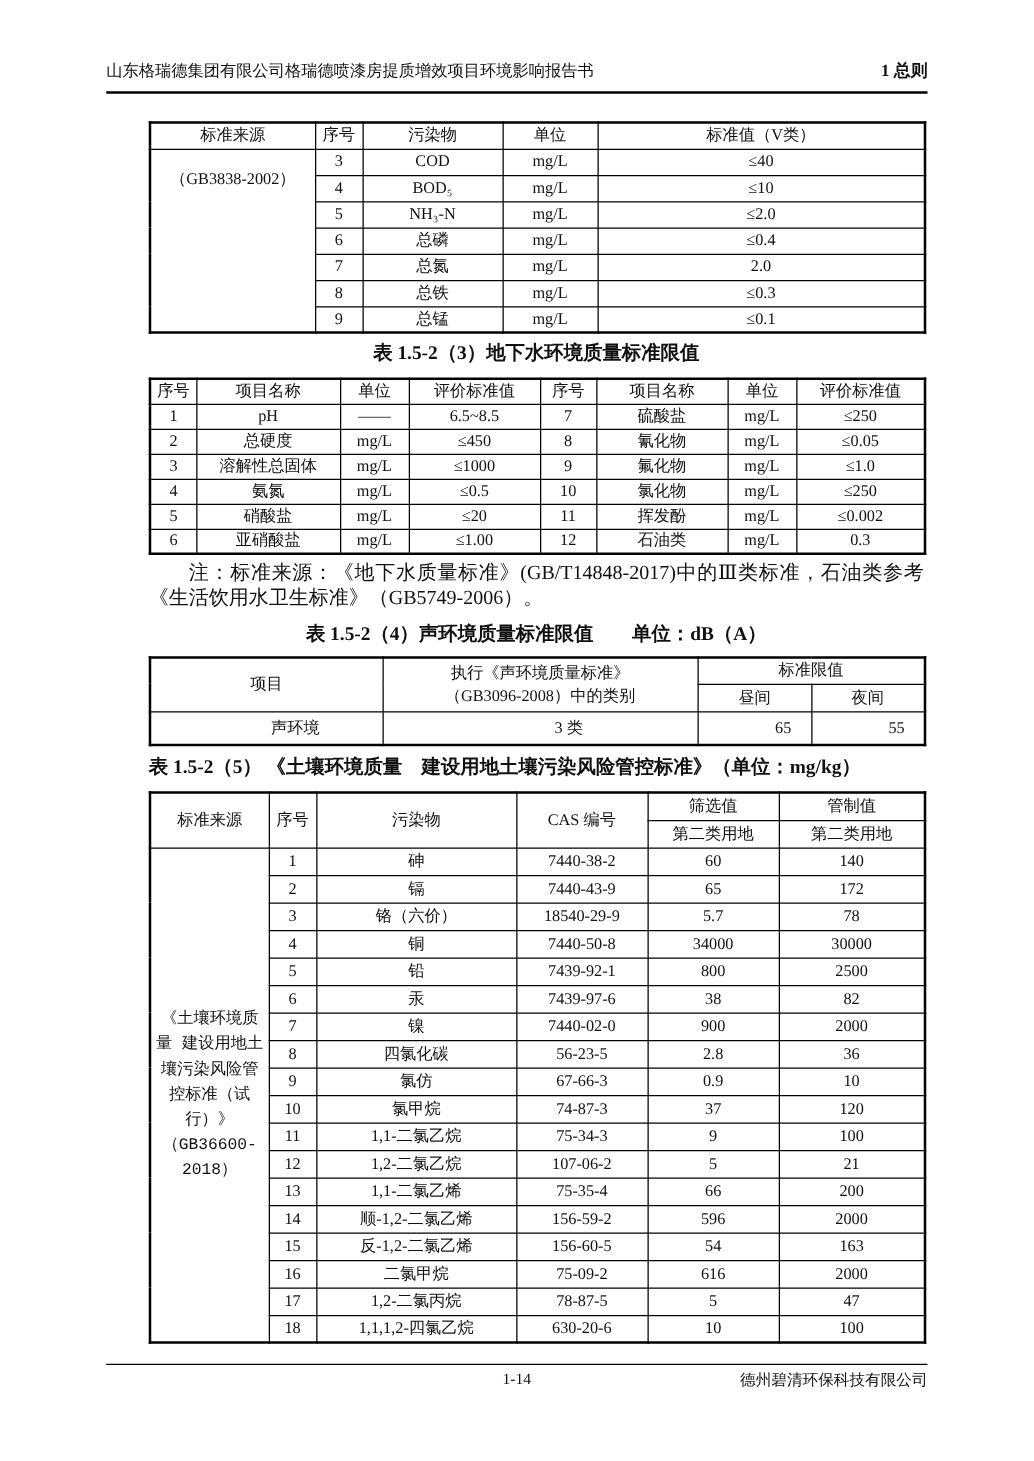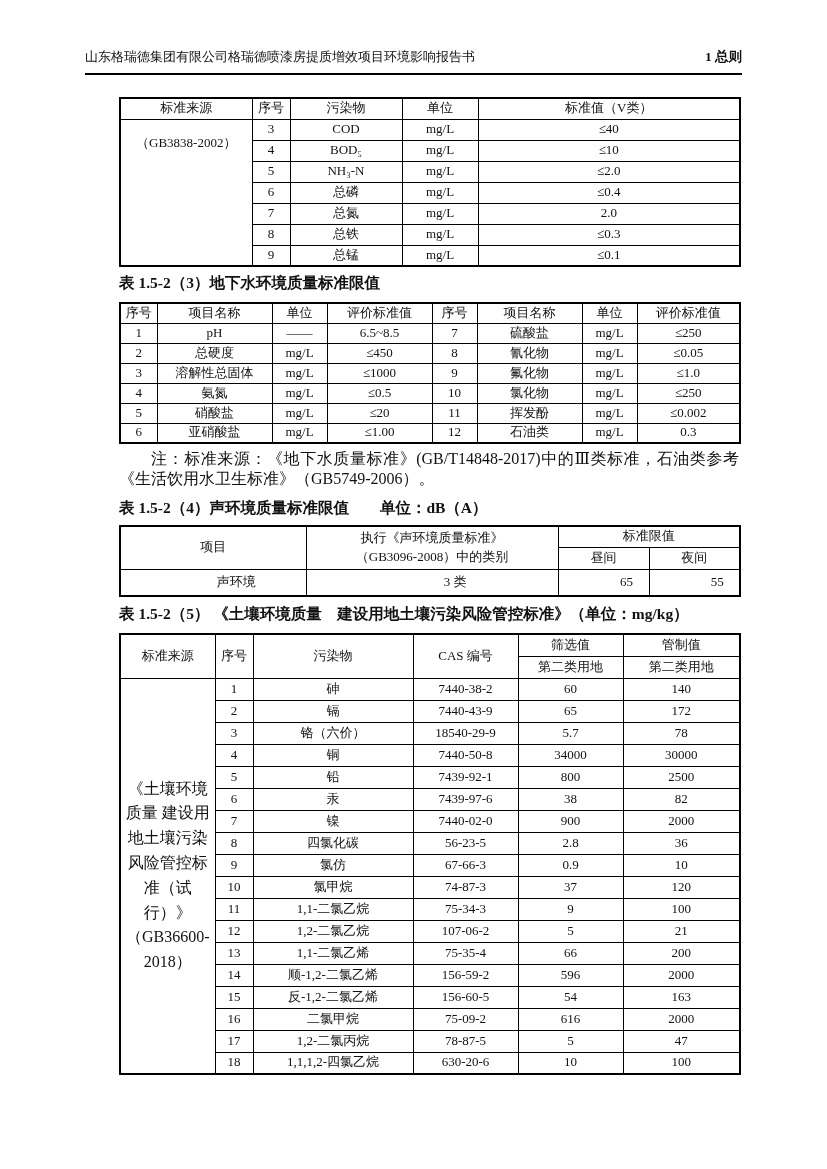--- a/index.html
+++ b/index.html
@@ -23,36 +23,36 @@
 
   table { border-collapse: collapse; table-layout: fixed; width: 620px; border: 2px solid #000; }
   td { border: 1px solid #000; text-align: center; vertical-align: middle; font-size: 13px; line-height: 1.15; padding: 0 2px; overflow: hidden; }
 
   .t1 td { height: 21px; }
   .t1 .src { vertical-align: top; padding-top: 16px; }
 
   .t2 { margin-top: 6px; }
   .t2 td { height: 20px; }
 
-  .caption { text-align: left; font-weight: bold; font-size: 15.5px; line-height: 26px; }
+  .caption { text-align: center; font-weight: bold; font-size: 15.5px; line-height: 26px; }
   .cap3 { margin-top: 3px; }
   .cap4 { margin-top: 6px; }
   .cap5 { margin-top: 4px; text-align: left; }
 
   .note { margin-top: 5px; font-size: 16px; line-height: 20px; text-indent: 2em; text-align: justify; }
 
   .t4 { margin-top: 4px; }
   .t4 .h1 td { height: 21px; }
   .t4 .h2 td { height: 22px; }
   .t4 .d td { height: 27px; padding-left: 48px; }
   .t4 .cls { line-height: 1.45; }
 
   .t5 { margin-top: 6px; }
   .t5 td { height: 22px; }
-  .t5 .source-cell { font-size: 16px; line-height: 1.55; padding: 0 3px; }
+  .t5 .source-cell { font-size: 13px; line-height: 1.55; padding: 0 3px; font-family: Liberation Mono, monospace; }
 
   .footer { position: absolute; left: 85px; right: 85px; top: 1091px; border-top: 1px solid #000; }
   .footer-inner { position: relative; height: 22px; font-size: 12.5px; padding-top: 4px; }
   .footer-page { position: absolute; left: 0; right: 0; text-align: center; }
   .footer-company { position: absolute; right: 0; }
 </style>
 </head>
 <body>
 
 <div class="page">
@@ -395,14 +395,20 @@
         <td>1,1,1,2-四氯乙烷</td>
         <td>630-20-6</td>
         <td>10</td>
         <td>100</td>
       </tr>
     </tbody>
       </table>
 
   </div>
 
+  <div class="footer">
+    <div class="footer-inner">
+      <span class="footer-page">1-14</span>
+      <span class="footer-company">德州碧清环保科技有限公司</span>
+    </div>
+  </div>
 
 </div>
 
 </body></html>

